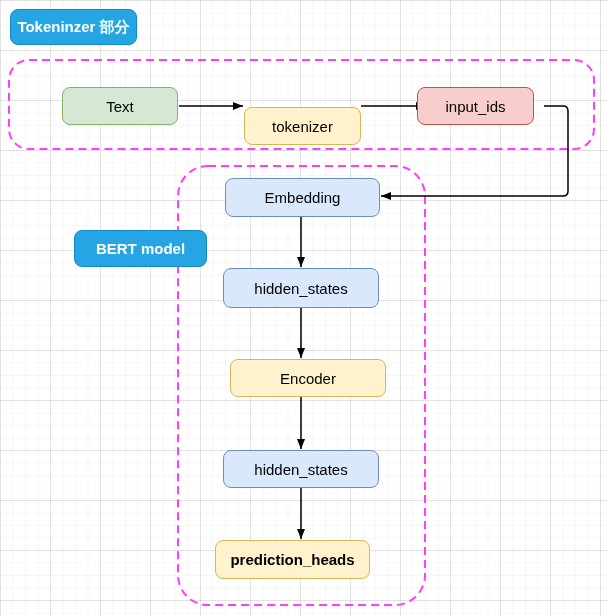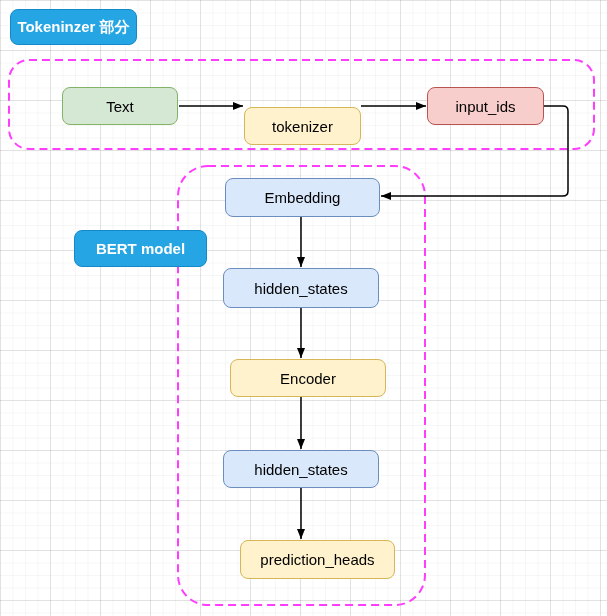--- a/index.html
+++ b/index.html
@@ -61,27 +61,27 @@
     font-weight: bold;
     white-space: nowrap;
   }
 
   
   .pos-tokenizer-label   { left: 10px;  top: 9px;   width: 127px; height: 36px; }
   .pos-bert-label        { left: 74px;  top: 230px; width: 133px; height: 37px; }
 
   .pos-text              { left: 62px;  top: 87px;  width: 116px; height: 38px; }
   .pos-tokenizer         { left: 244px; top: 87px;  width: 117px; height: 38px; margin-top: 20px; }
-  .pos-input-ids         { left: 427px; top: 87px;  width: 117px; height: 38px; }
+  .pos-input-ids         { left: 417px; top: 87px;  width: 117px; height: 38px; }
 
   .pos-embedding         { left: 225px; top: 178px; width: 155px; height: 39px; text-align: center; }
   .pos-hidden1           { left: 223px; top: 268px; width: 156px; height: 40px; }
   .pos-encoder           { left: 223px; top: 359px; width: 156px; height: 38px; margin-left: 7px; }
   .pos-hidden2           { left: 223px; top: 450px; width: 156px; height: 38px; }
-  .pos-prediction        { left: 240px; top: 540px; width: 155px; height: 39px; }
+  .pos-prediction        { left: 215px; top: 540px; width: 155px; height: 39px; font-weight: bold; }
 </style>
 </head>
 <body>
 
 <div class="canvas">
 
   <svg class="overlay" xmlns="http://www.w3.org/2000/svg" viewBox="0 0 607 616">
     <defs>
       <marker id="arrow" markerUnits="userSpaceOnUse" markerWidth="12" markerHeight="10" refX="10" refY="4" orient="auto">
         <path d="M0,0 L10,4 L0,8 Z" fill="#000000"></path>

